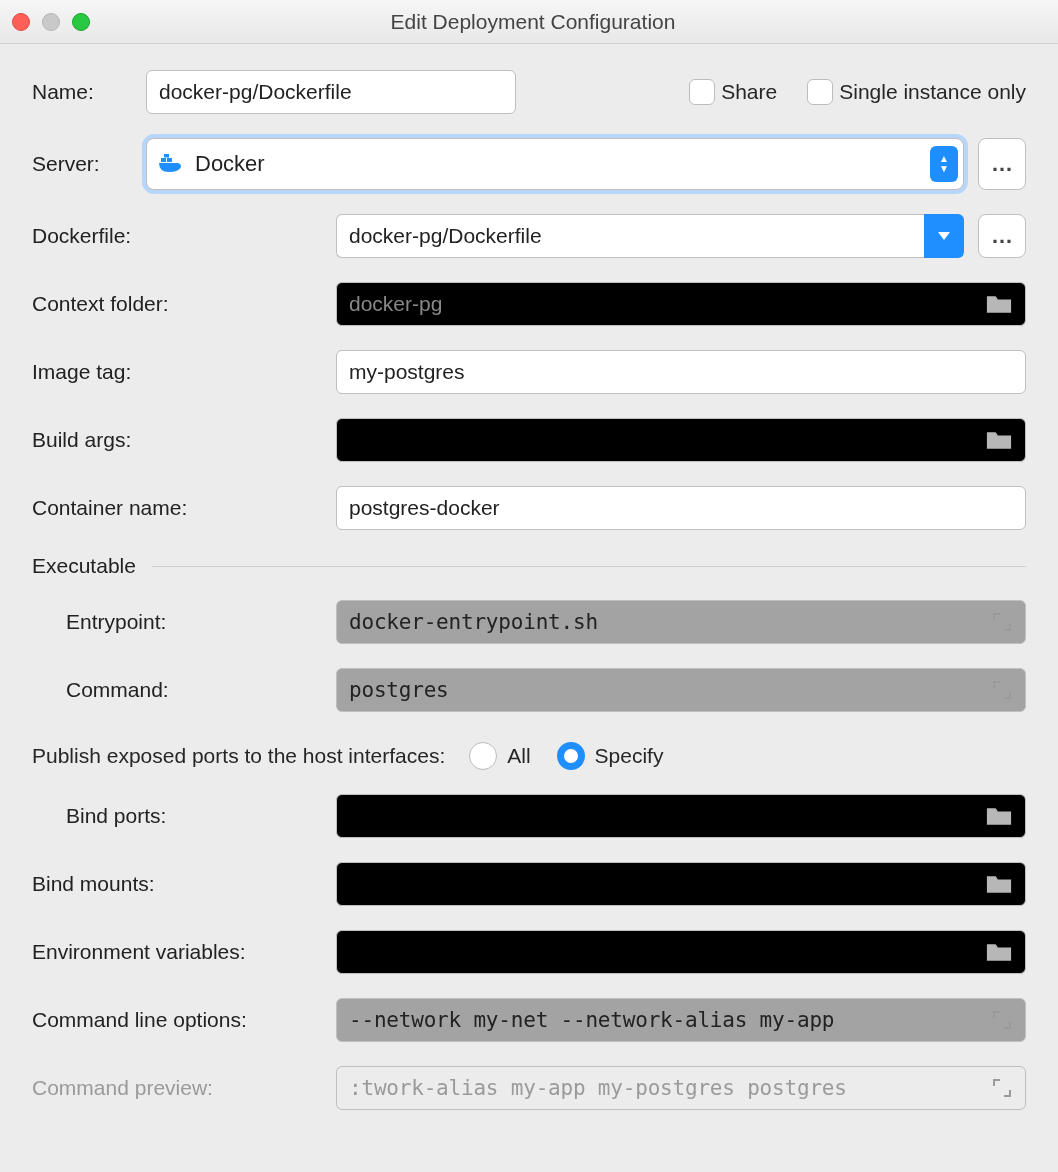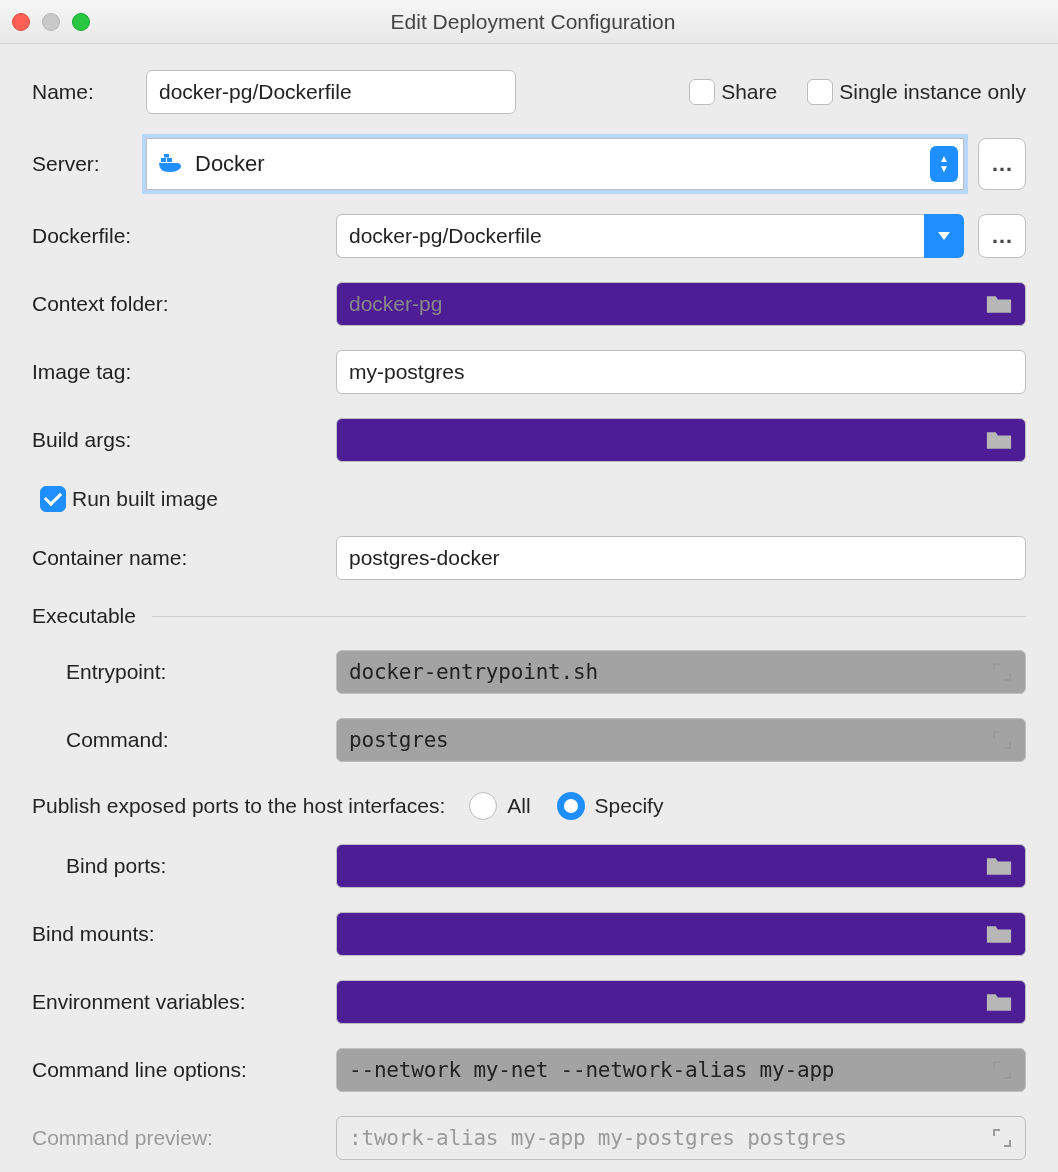--- a/index.html
+++ b/index.html
@@ -39,21 +39,21 @@
   .label.server { width: 100px; }
   .label.indent { padding-left: 34px; }
   .field-area { flex:1; display:flex; align-items:center; gap:14px; }
 
   input.text, .select, .readonly, .combobox {
     width:100%; height:44px; border:1px solid #bfbfbf; border-radius:6px;
     background:#fff; padding:0 12px; font-size:21px; color:#222;
     font-family:inherit;
   }
   .readonly {
-    background:#4c1d95; color:#888; display:flex; align-items:center;
+    background:#000000; color:#888; display:flex; align-items:center;
     justify-content:space-between;
   }
   .readonly.white-bg { background:#a3a3a3; color:#222;}
   .mono { font-family: ui-monospace, "SF Mono", Menlo, monospace; letter-spacing:-0.2px;}
 
   
   .chk-wrap { display:flex; align-items:center; gap:6px; font-size:21px; }
   .chk {
     width:26px; height:26px; border:1px solid #bcbcbc; border-radius:6px;
     background:#fff; display:inline-flex; align-items:center; justify-content:center;
@@ -61,21 +61,21 @@
   }
   .chk.checked { background:#1f8fff; border-color:#1f8fff; }
   .chk.checked::after {
     content:""; width:7px; height:13px; border:solid #fff; border-width:0 3px 3px 0;
     transform: translateY(-2px) rotate(45deg);
   }
 
   
   .server-combo-wrap { position:relative; flex:1; }
   .server-combo {
-    width:100%; height:52px; border:1px solid #bfbfbf; border-radius:0;
+    width:100%; height:52px; border:1px solid #bfbfbf; border-radius:8px;
     background:#fff; padding:0 50px 0 12px; font-size:22px; color:#222;
     display:flex; align-items:center; gap:10px;
     box-shadow: 0 0 0 4px #b8d6f9;
   }
   .stepper {
     position:absolute; right:6px; top:8px; bottom:8px; width:28px;
     background:#1f8fff; border-radius:6px;
     display:flex; flex-direction:column; align-items:center; justify-content:center;
     color:#fff; font-size:12px; line-height:10px;
   }
@@ -230,26 +230,20 @@
         <span></span>
         <span class="folder-icon">
           <svg viewBox="0 0 24 20">
               <path d="M1 3 L9 3 L11 6 L23 6 L23 18 L1 18 Z"></path>
             </svg>
         </span>
       </div>
     </div>
   </div>
 
-  <div class="row">
-    <div class="chk-wrap" style="padding-left:8px;">
-      <span class="chk checked"></span>
-      <span>Run built image</span>
-    </div>
-  </div>
 
   <div class="row">
     <div class="label">Container name:</div>
     <div class="field-area">
       <input class="text" type="text" value="postgres-docker" style="">
     </div>
   </div>
 
   <div class="section-hdr">
     <span class="txt">Executable</span>

